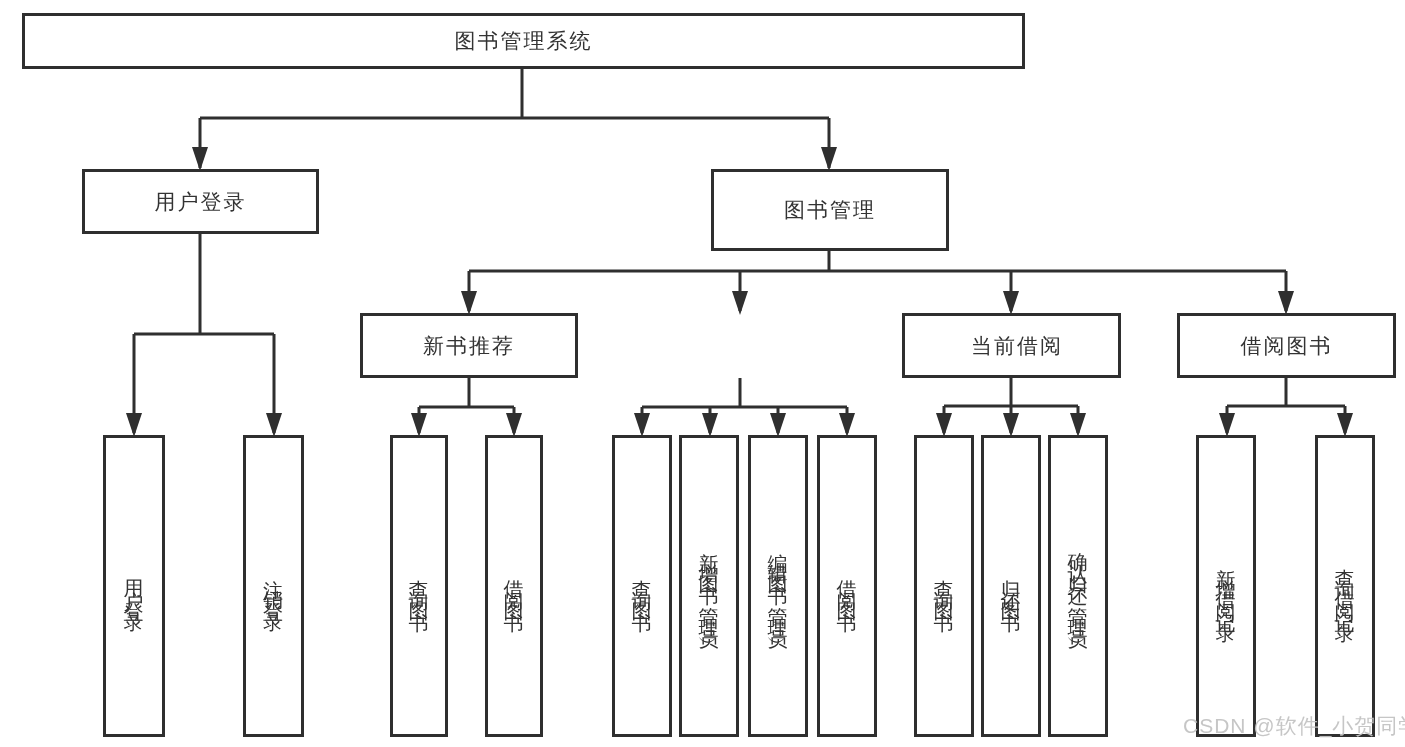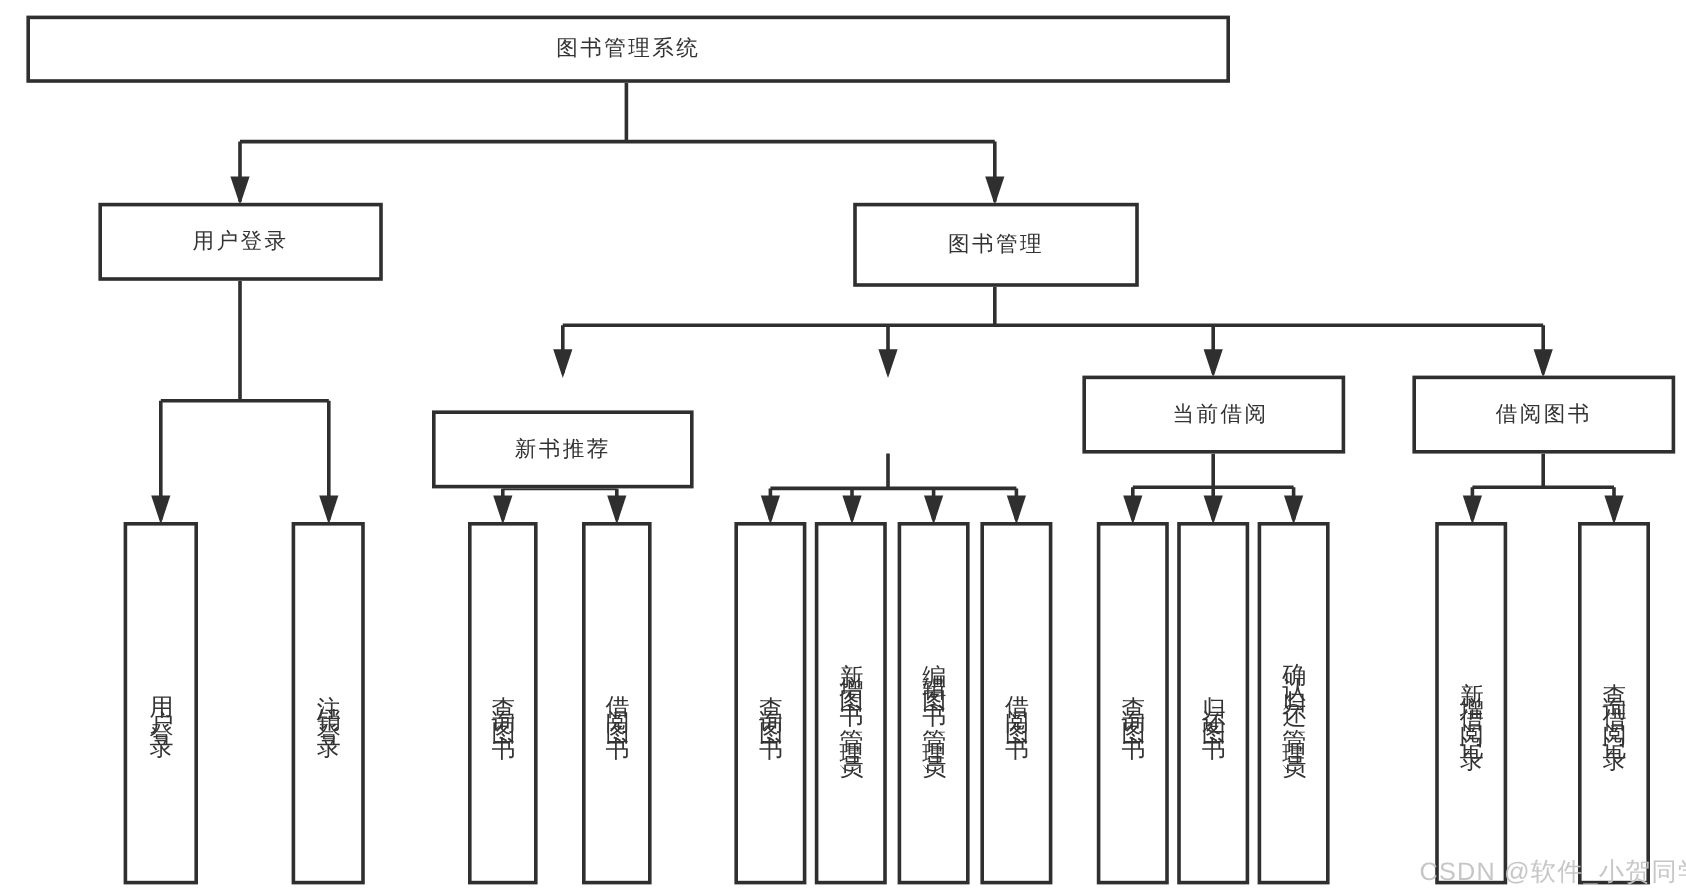--- a/index.html
+++ b/index.html
@@ -26,21 +26,21 @@
     position: absolute;
     box-sizing: border-box;
     background: #ffffff;
     border: 3px solid #2f2f2f;
     display: flex;
     align-items: center;
     justify-content: center;
     color: #333333;
   }
   .h-box {
-    font-size: 18px;
+    font-size: 21px;
     letter-spacing: 2px;
     line-height: 1.2;
     white-space: nowrap;
   }
   .v-box {
     writing-mode: vertical-rl;
     text-orientation: mixed;
     font-size: 20px;
     letter-spacing: 11px;
     line-height: 1;
@@ -90,23 +90,23 @@
       <polygon points="1003,413 1019,413 1011,437"></polygon>
       <polygon points="1070,413 1086,413 1078,437"></polygon>
       <polygon points="1219,413 1235,413 1227,437"></polygon>
       <polygon points="1337,413 1353,413 1345,437"></polygon>
     </g>
   </svg>
 
   <div class="box h-box" style="left:22px; top:13px; width:1003px; height:56px;">图书管理系统</div>
 
   <div class="box h-box" style="left:82px; top:169px; width:237px; height:65px;">用户登录</div>
-  <div class="box h-box" style="left:711px; top:169px; width:238px; height:70px;">图书管理</div>
+  <div class="box h-box" style="left:711px; top:169px; width:238px; height:82px;">图书管理</div>
 
-  <div class="box h-box" style="left:360px; top:313px; width:218px; height:65px;margin-top:29px;">新书推荐</div>
+  <div class="box h-box" style="left:360px; top:313px; width:218px; height:65px;">新书推荐</div>
   <div class="box h-box" style="left:902px; top:313px; width:219px; height:65px;padding-left:11px;">当前借阅</div>
   <div class="box h-box" style="left:1177px; top:313px; width:219px; height:65px;">借阅图书</div>
 
   <div class="box v-box" style="left:103px; top:435px; width:62px; height:302px;">用户登录</div>
   <div class="box v-box" style="left:243px; top:435px; width:61px; height:302px;">注销登录</div>
 
   <div class="box v-box" style="left:390px; top:435px; width:58px; height:302px;">查询图书</div>
   <div class="box v-box" style="left:485px; top:435px; width:58px; height:302px;">借阅图书</div>
 
   <div class="box v-box" style="left:612px; top:435px; width:60px; height:302px;">查询图书</div>

